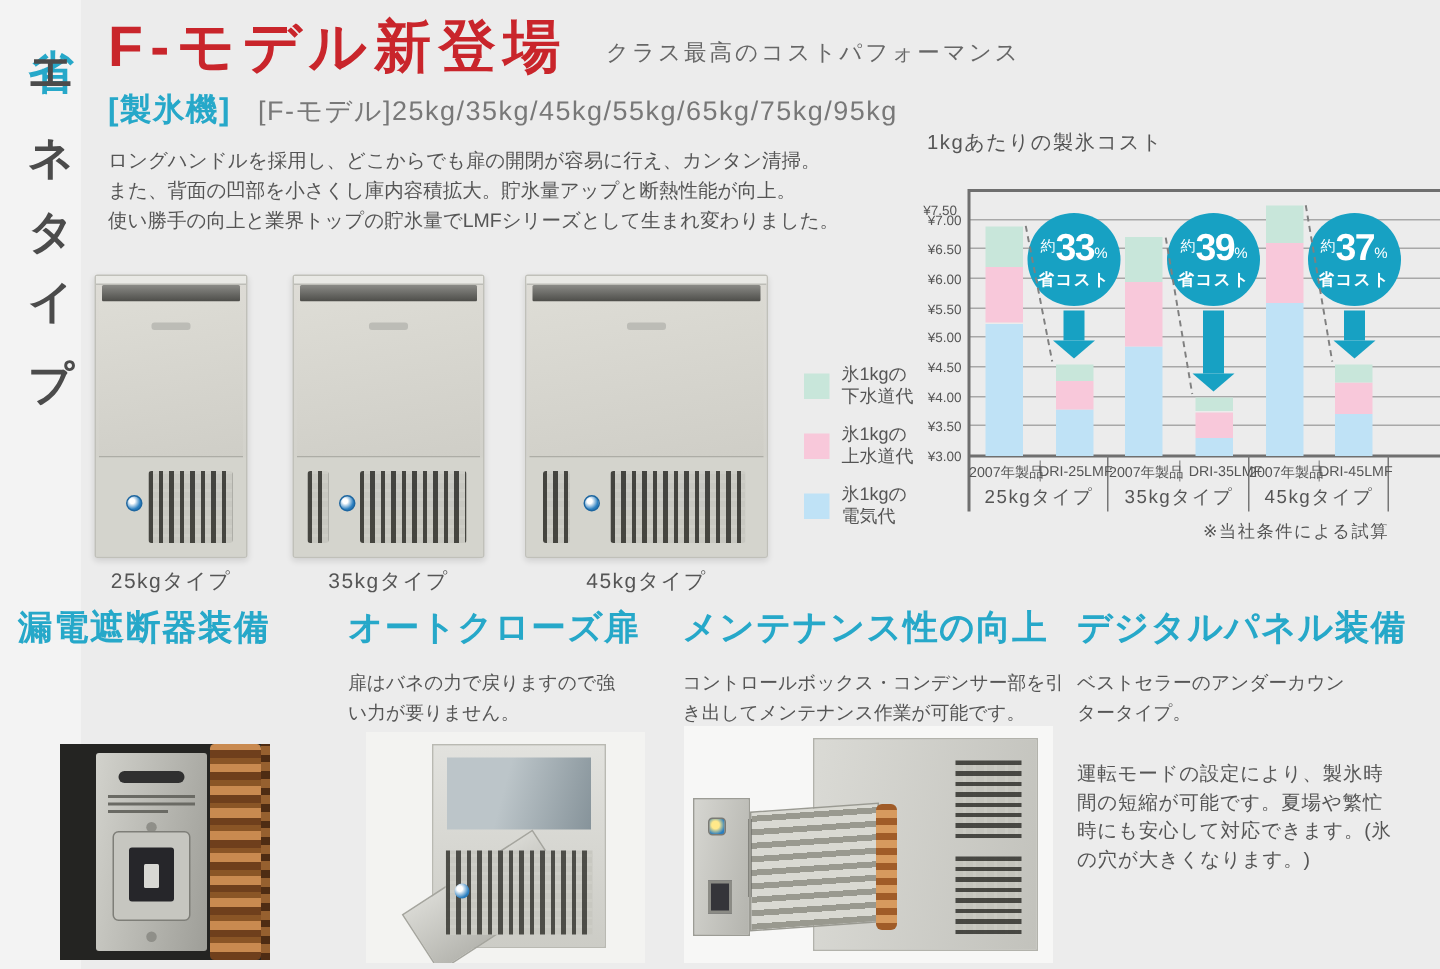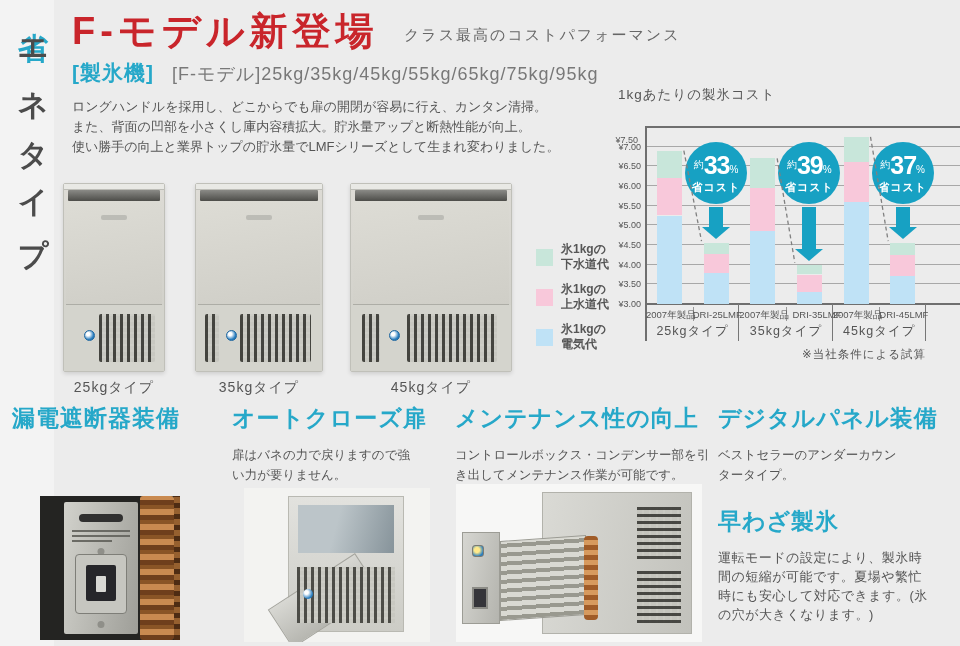--- a/index.html
+++ b/index.html
@@ -44,21 +44,21 @@
   .m-dot { position:absolute; left:20%; top:38%; width:11px; height:11px; border-radius:50%;
            background:radial-gradient(circle at 35% 35%, #ffffff 0 20%, #2b7fc0 65%, #1d66a0 100%);
            border:1px solid #1d66a0; }
   .machine.m2 .m-dot, .machine.m3 .m-dot { left:24%; }
   .m-caption { position:absolute; top:196px; font-size:14px; color:#555; text-align:center; letter-spacing:1px; }
 
   
   .legend { position:absolute; left:536px; top:242px; }
   .legend-item { display:flex; align-items:center; gap:8px; margin-bottom:10px; }
   .legend-swatch { width:17px; height:17px; flex:0 0 17px; }
-  .legend-text { font-size:12px; line-height:15px; color:#555;font-weight:bold; }
+  .legend-text { font-size:12px; line-height:15px; color:#555; }
 
   
   #chart { position:absolute; left:590px; top:85px; width:370px; height:292px; }
   .chart-title { position:absolute; left:28px; top:1px; font-size:13.5px; letter-spacing:1px; color:#555; }
 
   
   .feature { position:absolute; }
   .feature h3 { font-size:23px; font-weight:bold; letter-spacing:1px; color:var(--accent_cyan,#26a8c9); margin-bottom:11px; }
   .feature .body { font-size:12.5px; line-height:20px; color:#555; }
   .f1 { left:12px;  top:403px; width:208px; }
@@ -344,17 +344,16 @@
       </div>
     </div>
   </div>
 
   <div class="feature f4">
     <h3>デジタルパネル装備</h3>
     <div class="body">ベストセラーのアンダーカウンタータイプ。</div>
   </div>
 
   <div class="feature f5">
-    <h3>早わざ製氷</h3>
     <div class="body">運転モードの設定により、製氷時間の短縮が可能です。夏場や繁忙時にも安心して対応できます。(氷の穴が大きくなります。)</div>
   </div>
 
 </div>
 
 </body></html>

